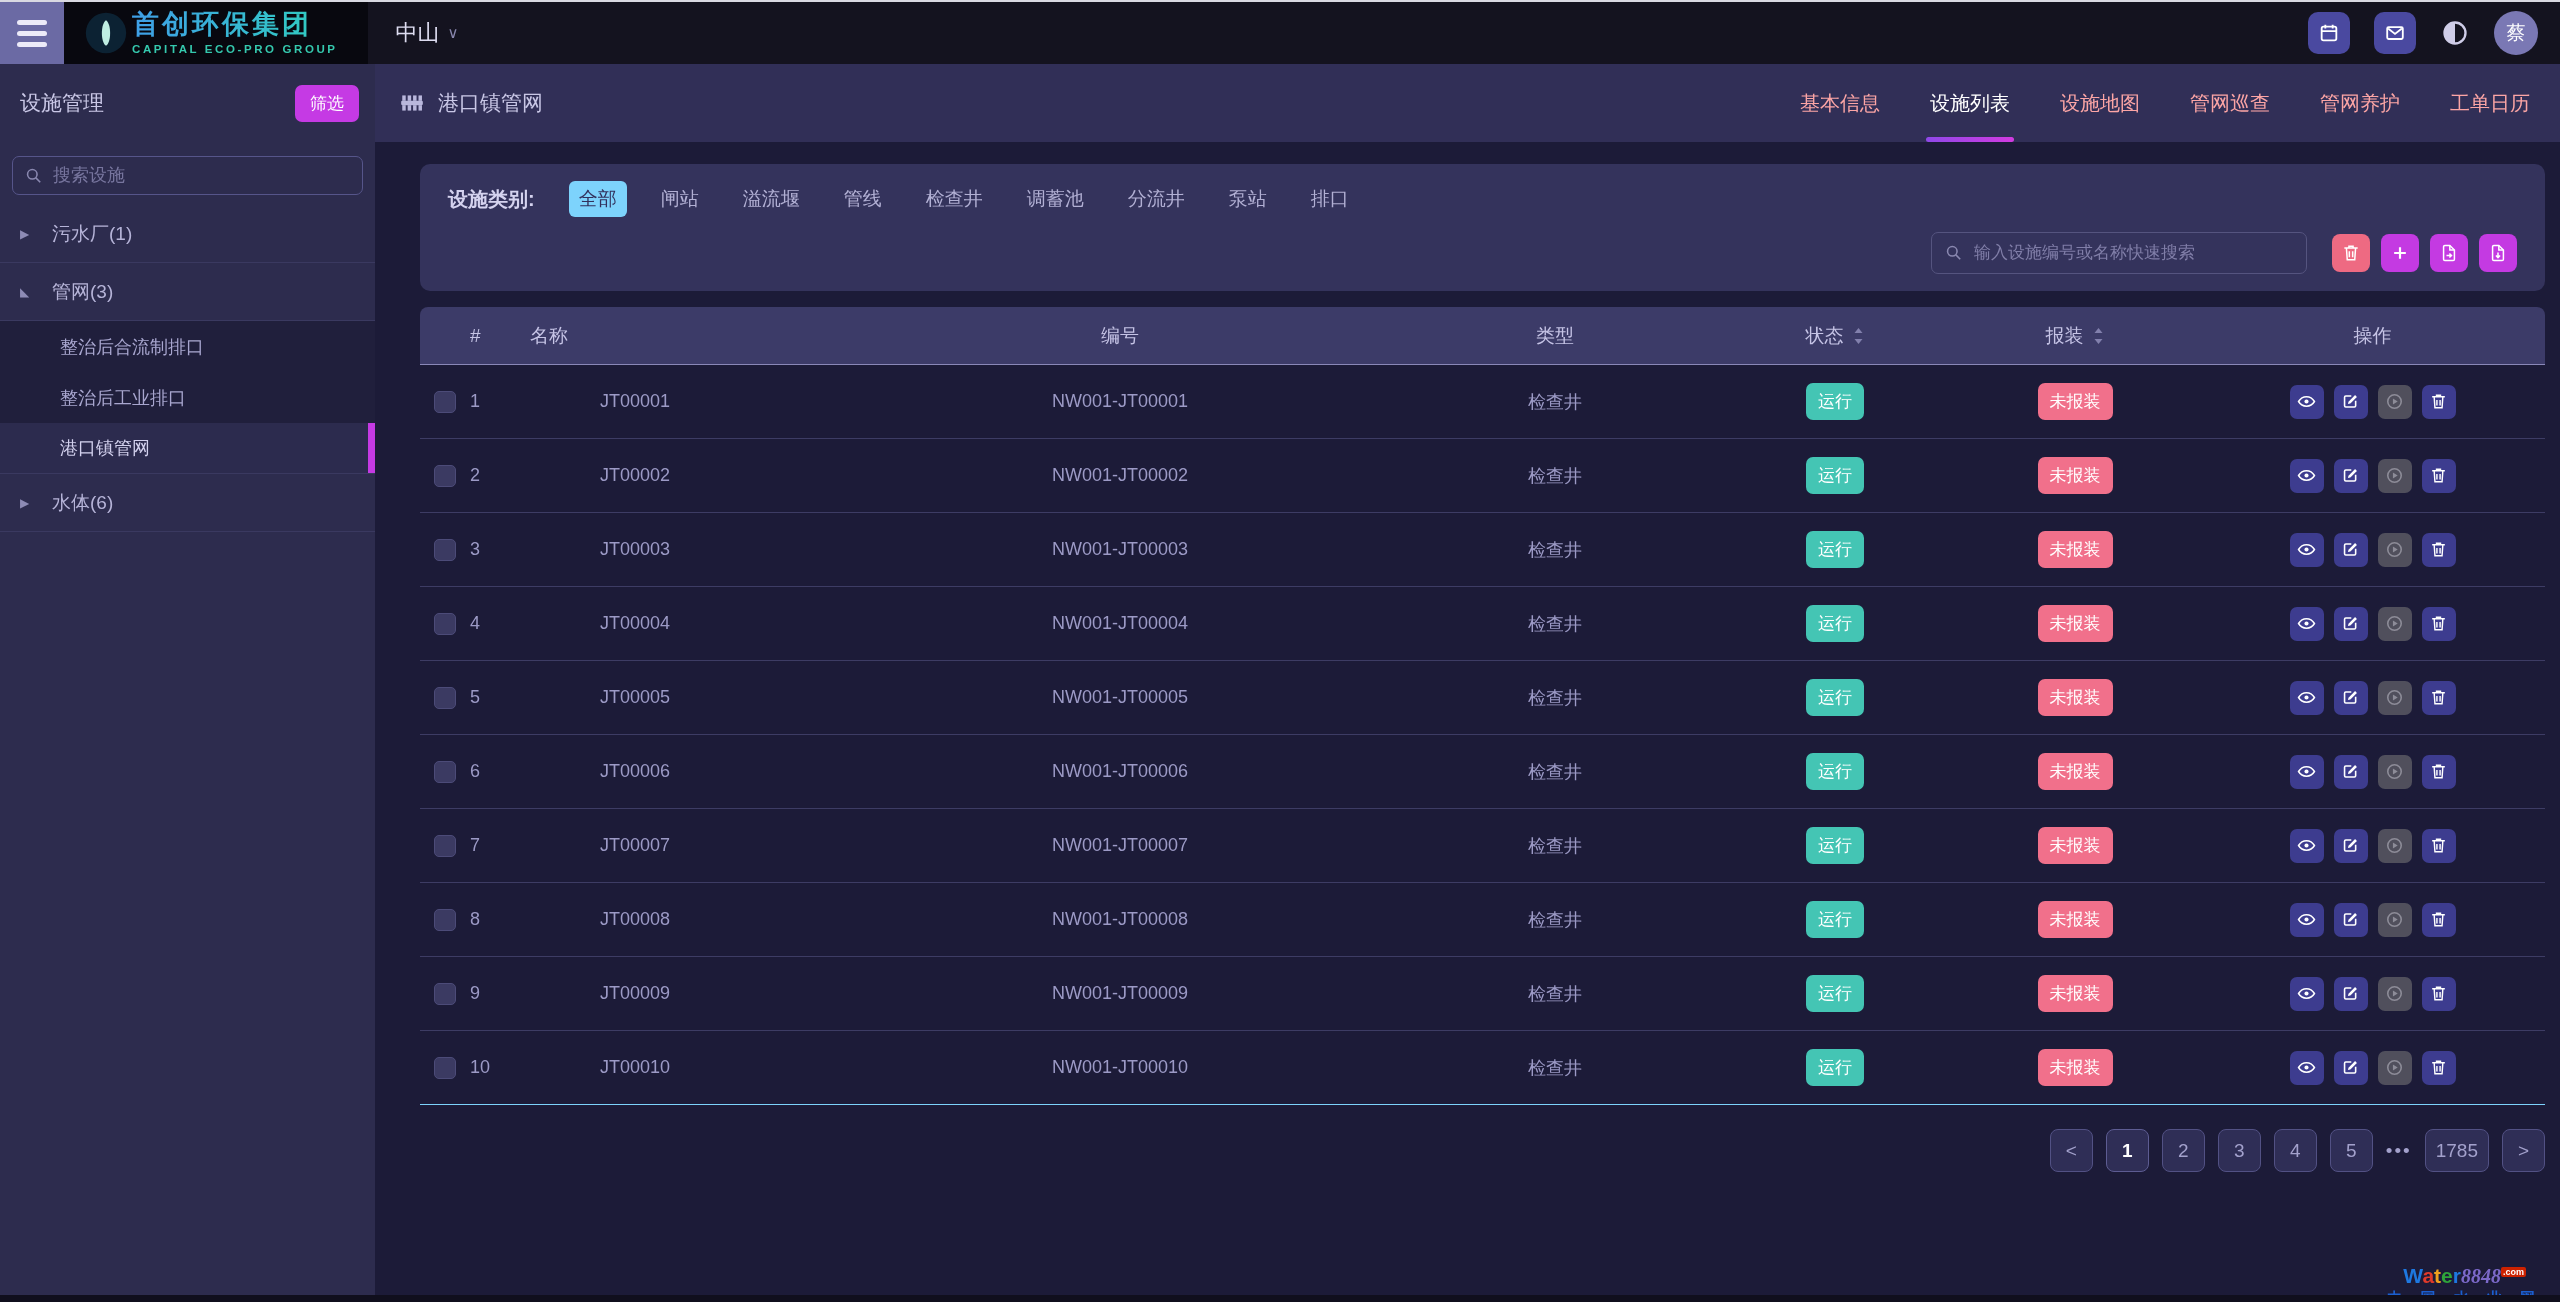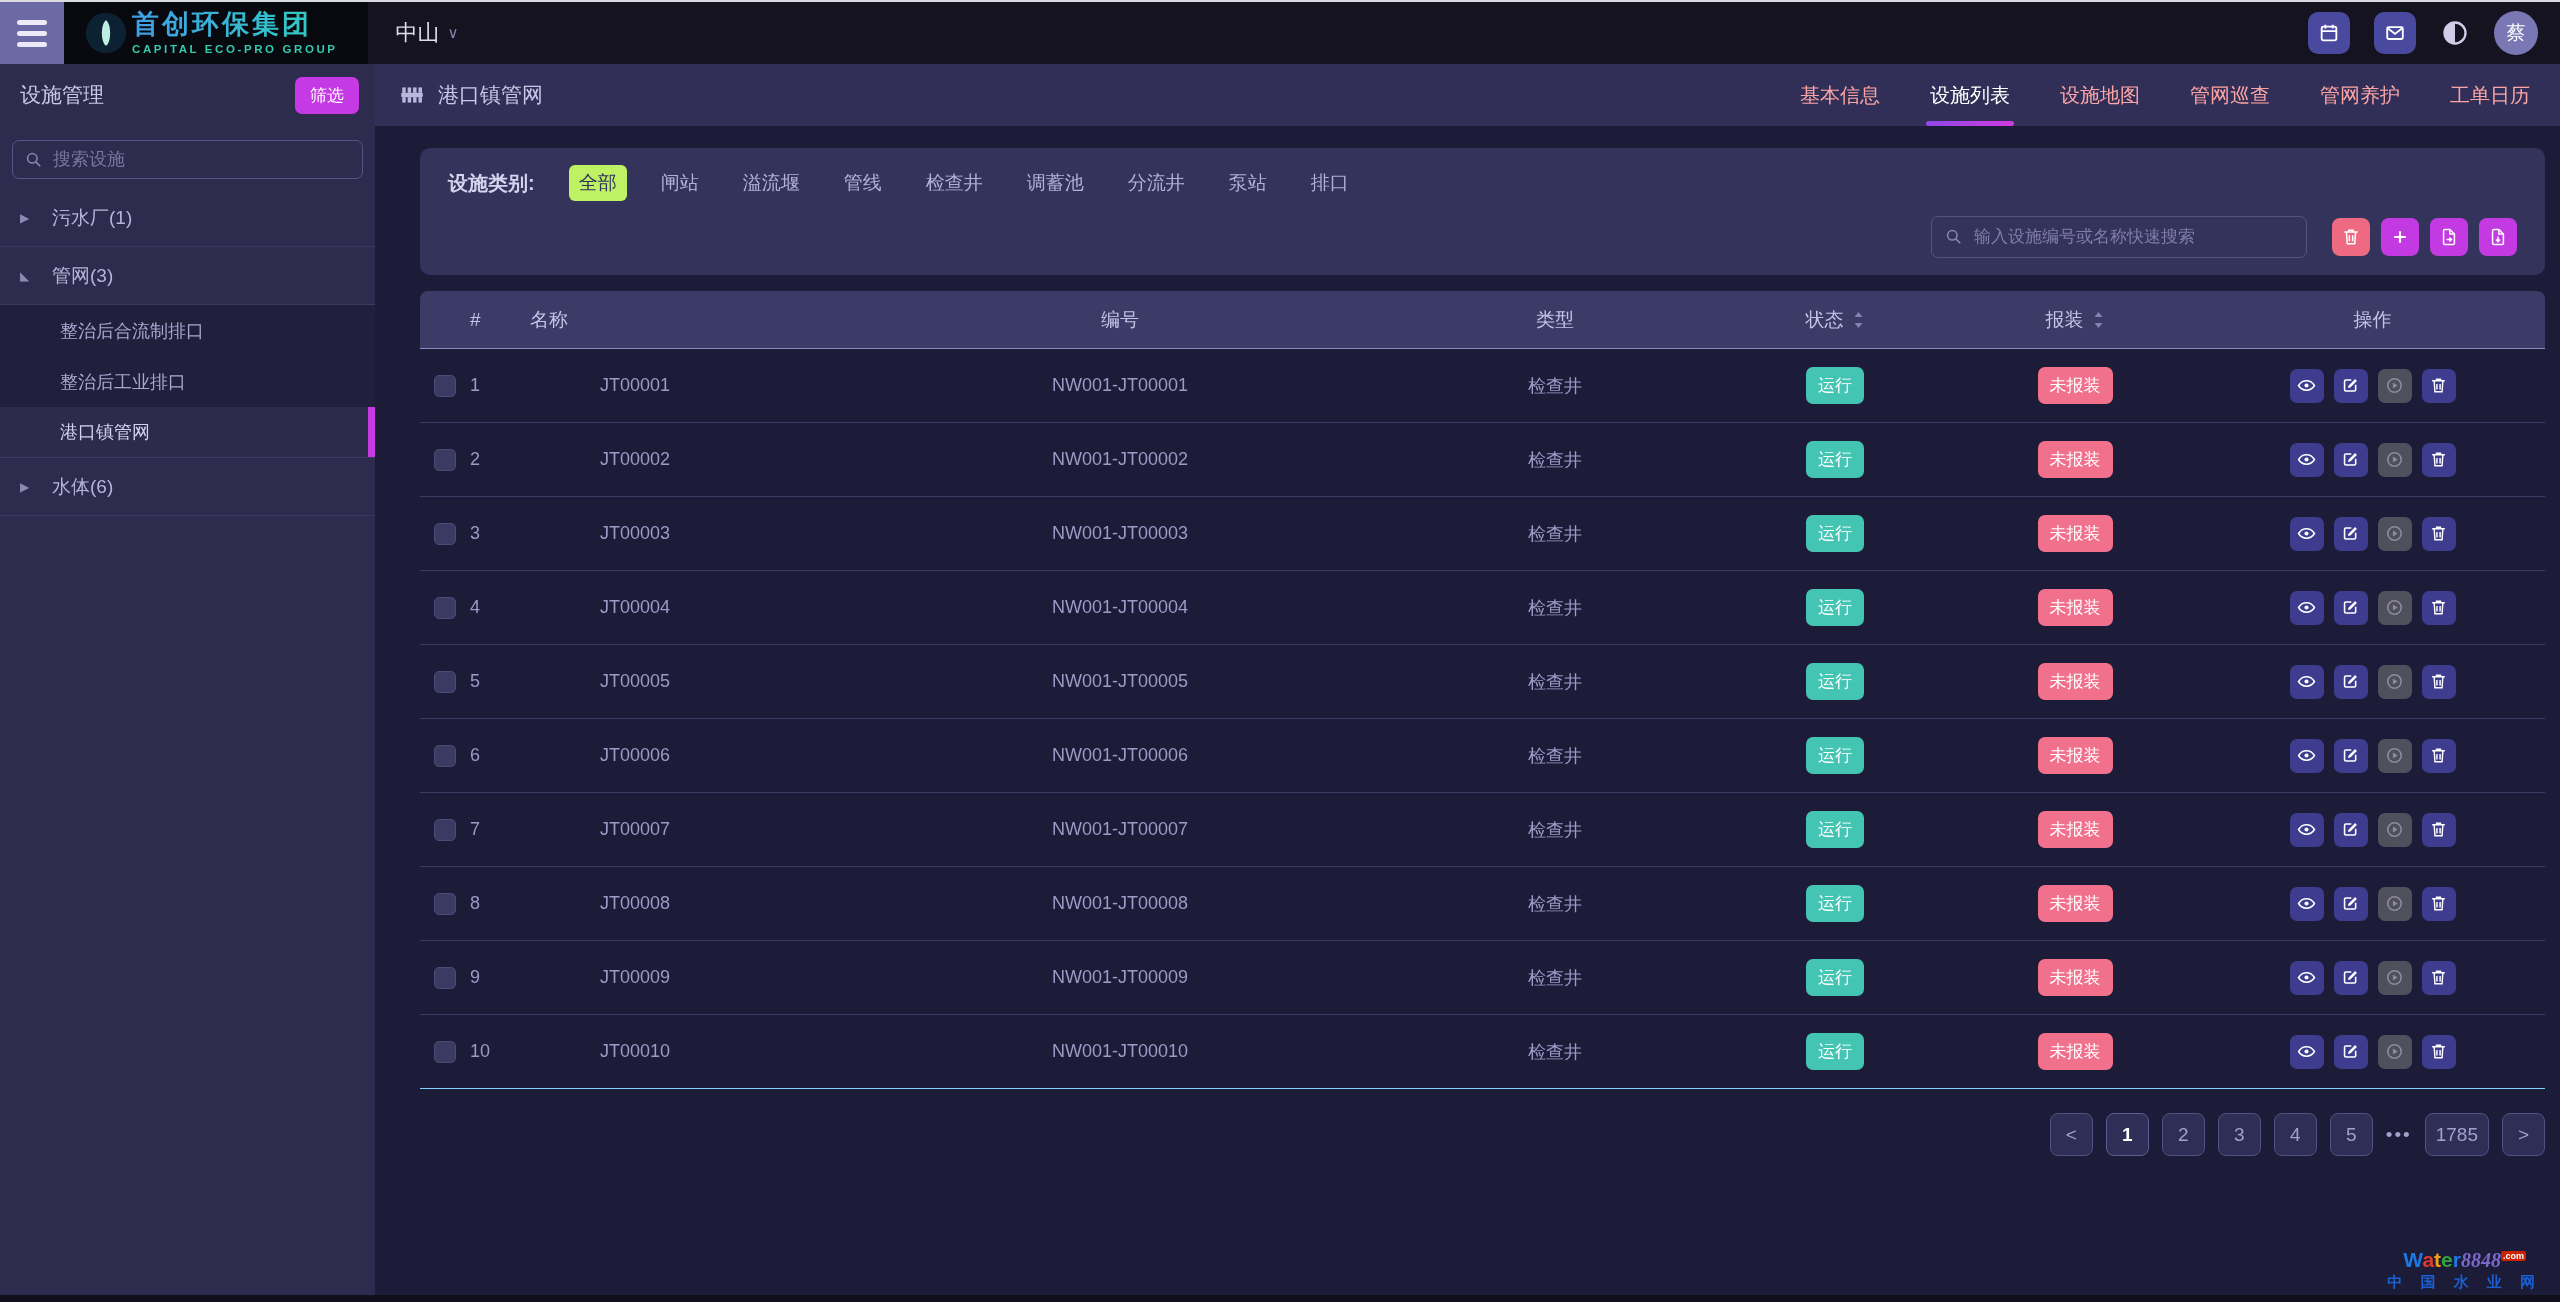--- a/index.html
+++ b/index.html
@@ -32,21 +32,21 @@
   .icon-btn { width:42px; height:42px; border-radius:10px; background:#4a49a0; color:#fff;
     display:flex; align-items:center; justify-content:center; cursor:pointer; }
   .icon-btn svg { width:22px; height:22px; }
   .theme-toggle { width:30px; height:30px; display:flex; align-items:center; justify-content:center;
     color:#cfcde8; cursor:pointer; }
   .theme-toggle svg { width:28px; height:28px; }
   .avatar { width:44px; height:44px; border-radius:50%; background:#7a78b4; color:#fff;
     font-size:19px; display:flex; align-items:center; justify-content:center; cursor:pointer; }
 
   
-  .subbar { height:62px; display:flex; }
+  .subbar { height:78px; display:flex; }
   .subbar-left { width:375px; background:#2d2c4e; display:flex; align-items:center;
     justify-content:space-between; padding:0 16px 0 20px; }
   .panel-title { font-size:21px; color:#c9c7e6; }
   .filter-btn { background:#c53ae4; border:none; color:#fff; font-size:17px; padding:7px 15px;
     border-radius:7px; cursor:pointer; font-family:inherit; }
   .subbar-right { flex:1; background:#312f57; display:flex; align-items:stretch; padding:0 30px 0 24px; }
   .breadcrumb { display:flex; align-items:center; gap:13px; color:#c9c7e6; }
   .breadcrumb svg { width:26px; height:26px; color:#b9b7dc; }
   .breadcrumb-title { font-size:21px; }
   .tabs { display:flex; align-items:stretch; gap:50px; margin-left:auto; }
@@ -73,21 +73,21 @@
   .tree-child.selected::after { content:""; position:absolute; right:0; top:0; bottom:0; width:7px;
     background:#c53ae4; }
 
   .main { flex:1; position:relative; padding:22px 15px 0 45px; background:#1c1b38; }
 
   
   .toolbar-card { background:#34335c; border-radius:10px; padding:18px 28px 17px 28px; }
   .cat-row { display:flex; align-items:center; gap:34px; height:34px; }
   .cat-label { font-size:20px; font-weight:bold; color:#d5d3ef; }
   .cat-item { font-size:19px; color:#b2b0d4; cursor:pointer; padding:5px 10px; border-radius:6px; }
-  .cat-item.active { background:#bef264; color:#32315c; }
+  .cat-item.active { background:#7dd3fc; color:#32315c; }
   .search-row { display:flex; align-items:center; justify-content:flex-end; gap:11px; margin-top:16px; height:42px; }
   .quick-search { position:relative; width:376px; margin-right:14px; }
   .quick-search svg { position:absolute; left:13px; top:11px; width:19px; height:19px; color:#8a88b0; }
   .quick-search input { width:100%; height:42px; background:transparent; border:1px solid #55547f;
     border-radius:7px; color:#cfcdea; font-size:17px; padding:0 10px 0 42px; outline:none; font-family:inherit; }
   .quick-search input::placeholder { color:#807ea8; }
   .tool-btn { width:38px; height:38px; border:none; border-radius:8px; color:#fff; cursor:pointer;
     display:flex; align-items:center; justify-content:center; }
   .tool-btn svg { width:20px; height:20px; }
 

